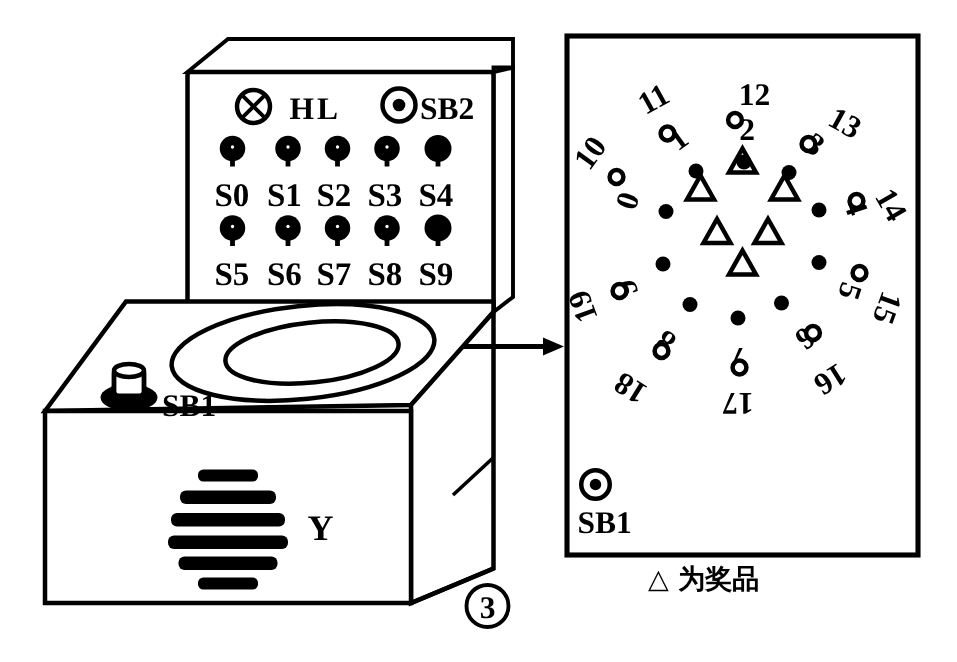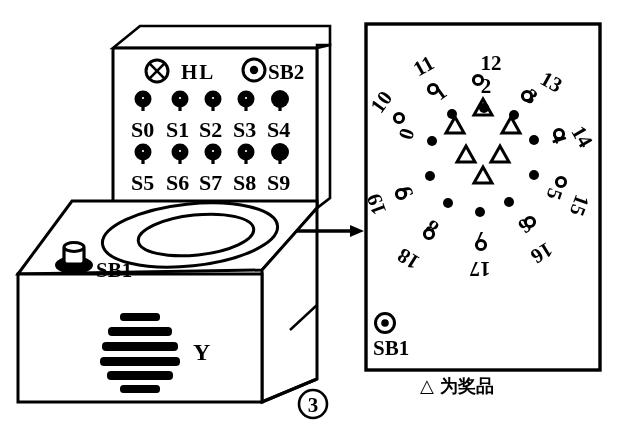--- a/index.html
+++ b/index.html
@@ -1,18 +1,18 @@
 <!DOCTYPE html>
 <html><head>
 <meta charset="utf-8">
 <style>
   html,body{margin:0;padding:0;background:#ffffff;}
   body{width:638px;height:441px;position:relative;overflow:hidden;
        font-family:"Liberation Serif",serif;color:#000;}
-  #stage{position:absolute;left:0;top:0;width:556px;height:441px;}
+  #stage{position:absolute;left:0;top:0;width:556px;height:441px;padding-left:12px;}
   svg{display:block;}
   .lbl{font-family:"Liberation Serif",serif;font-weight:bold;fill:#000;}
   .cjk{font-family:"DejaVu Sans",sans-serif;font-weight:bold;fill:#000;}
 </style>
 </head>
 <body>
 
 <div id="stage">
 <svg width="638" height="441" viewBox="0 0 638 441">
 

